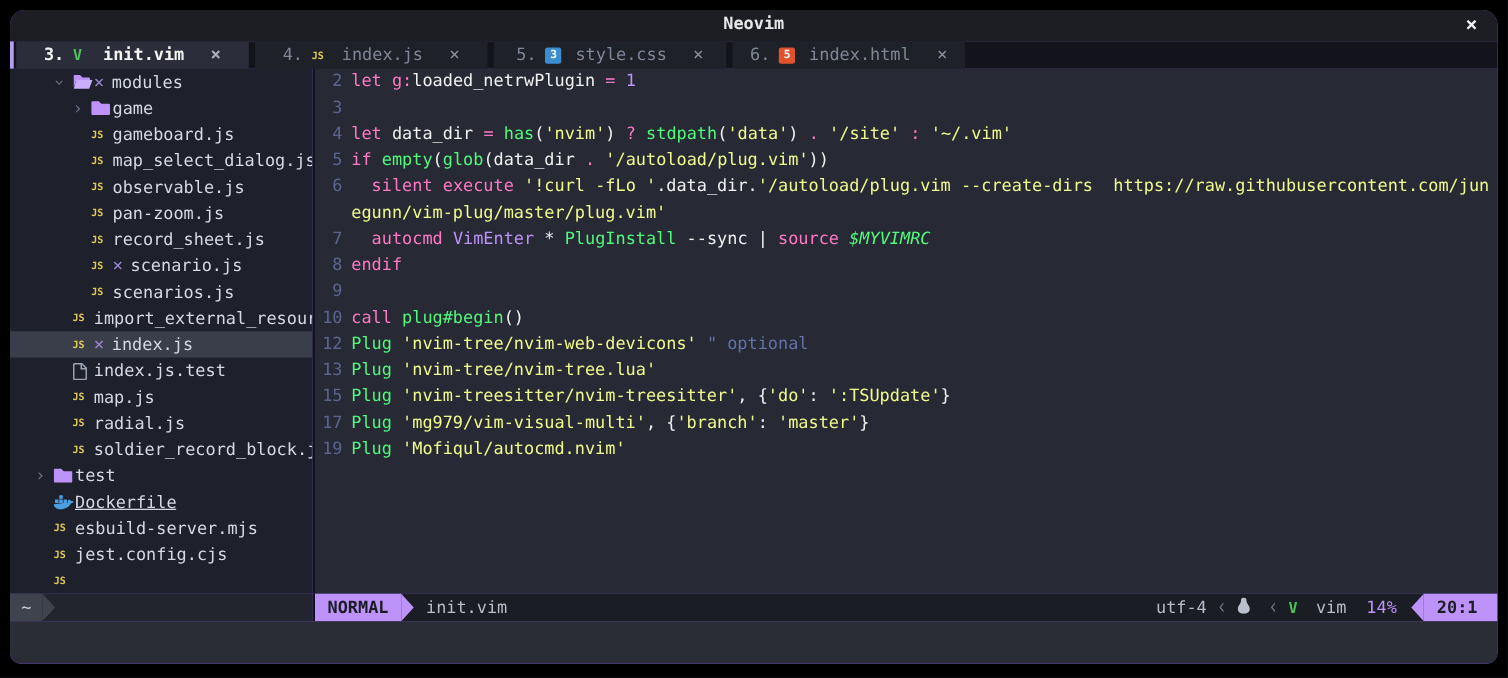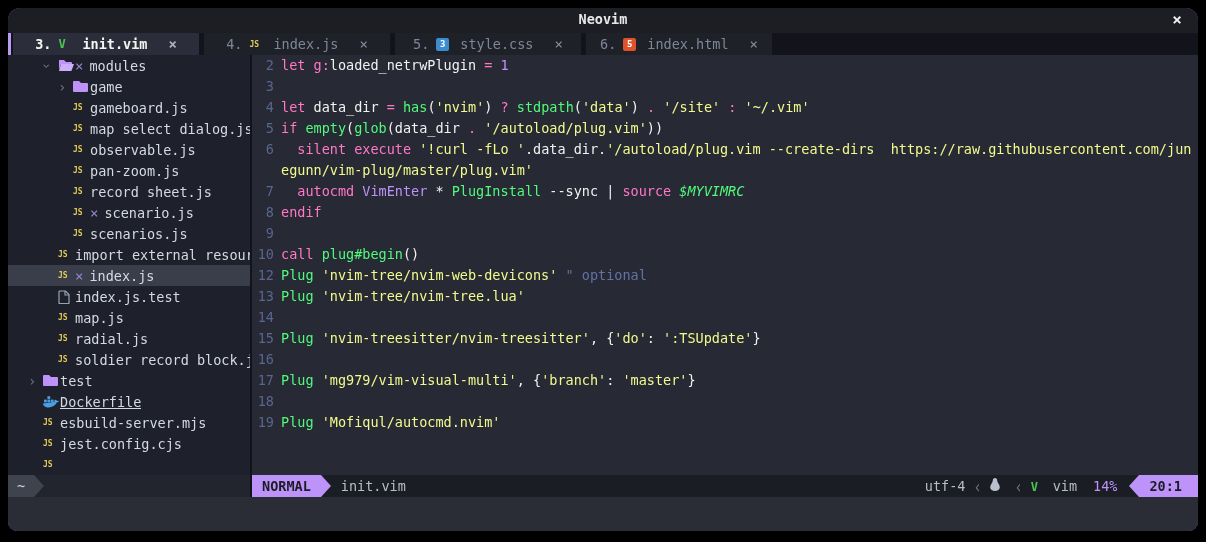--- a/index.html
+++ b/index.html
@@ -337,38 +337,26 @@
         </div>
         <div class="eline">
           <div class="gut">12</div>
           <div class="codeln"><span class="f">Plug</span><span class="w"> </span><span class="s">'nvim-tree/nvim-web-devicons'</span><span class="w"> </span><span class="c">" optional</span></div>
         </div>
         <div class="eline">
           <div class="gut">13</div>
           <div class="codeln"><span class="f">Plug</span><span class="w"> </span><span class="s">'nvim-tree/nvim-tree.lua'</span></div>
         </div>
         <div class="eline">
-          <div class="gut">14</div>
-          <div class="codeln"></div>
-        </div>
-        <div class="eline">
           <div class="gut">15</div>
           <div class="codeln"><span class="f">Plug</span><span class="w"> </span><span class="s">'nvim-treesitter/nvim-treesitter'</span><span class="w">, {</span><span class="s">'do'</span><span class="w">: </span><span class="s">':TSUpdate'</span><span class="w">}</span></div>
         </div>
         <div class="eline">
-          <div class="gut">16</div>
-          <div class="codeln"></div>
-        </div>
-        <div class="eline">
           <div class="gut">17</div>
           <div class="codeln"><span class="f">Plug</span><span class="w"> </span><span class="s">'mg979/vim-visual-multi'</span><span class="w">, {</span><span class="s">'branch'</span><span class="w">: </span><span class="s">'master'</span><span class="w">}</span></div>
-        </div>
-        <div class="eline">
-          <div class="gut">18</div>
-          <div class="codeln"></div>
         </div>
         <div class="eline">
           <div class="gut">19</div>
           <div class="codeln"><span class="f">Plug</span><span class="w"> </span><span class="s">'Mofiqul/autocmd.nvim'</span></div>
         </div>
       </div>
   </div>
 
   <div class="statusline">
     <div class="st-tree">

